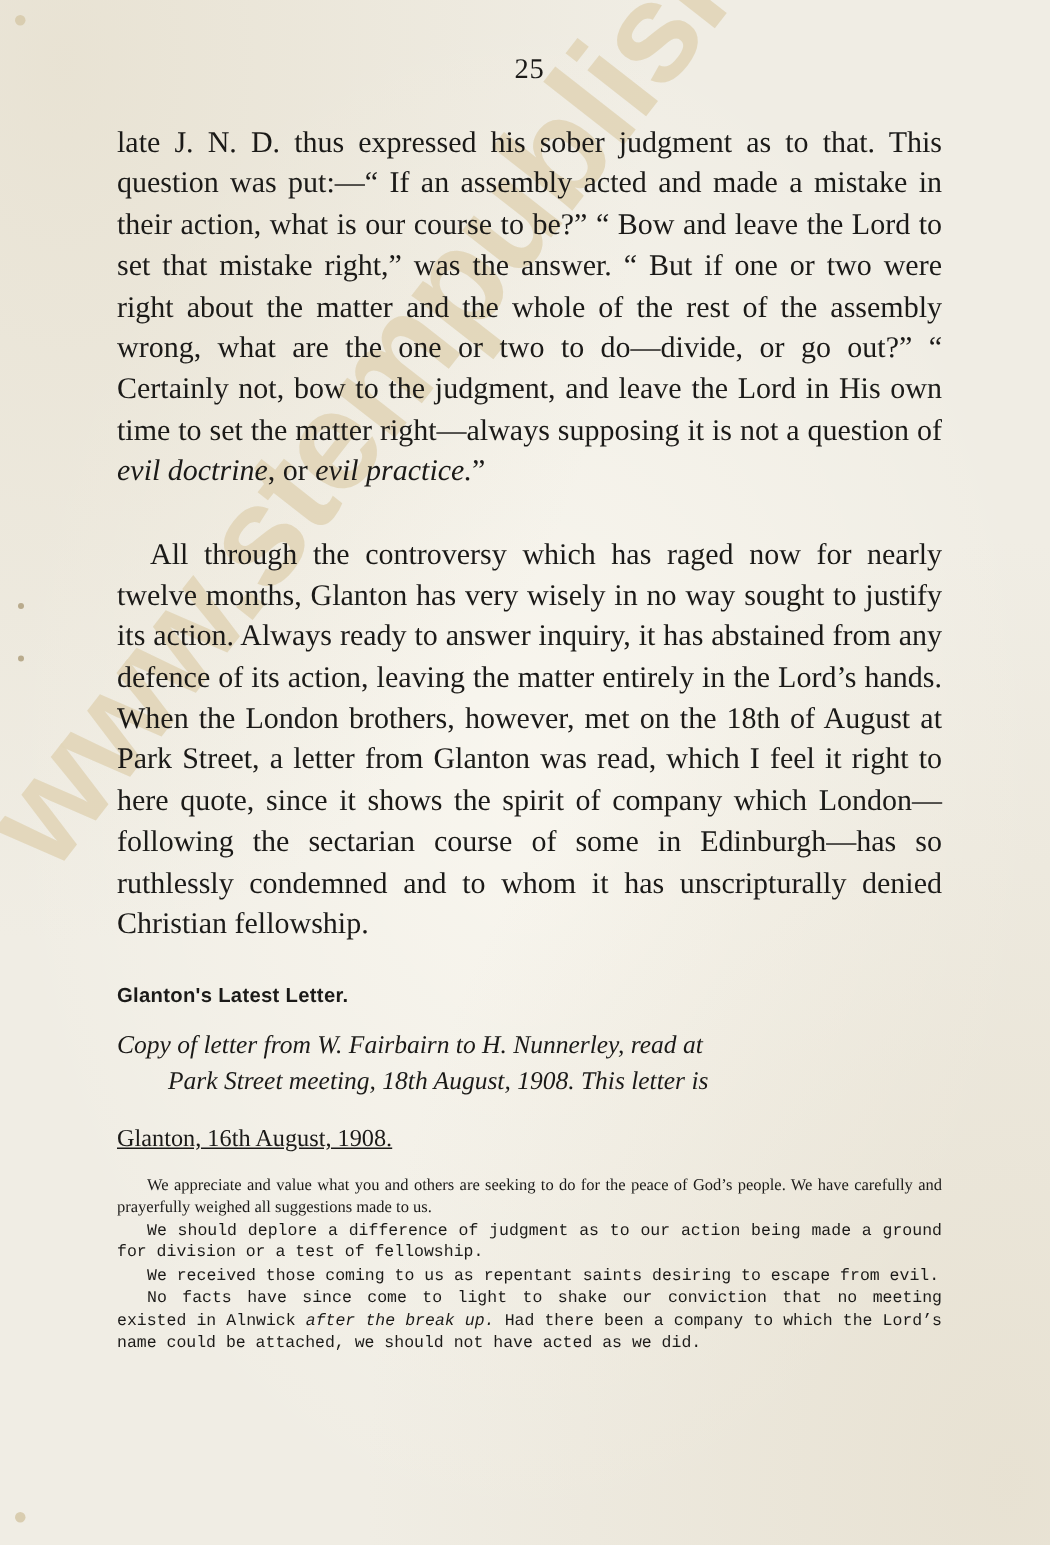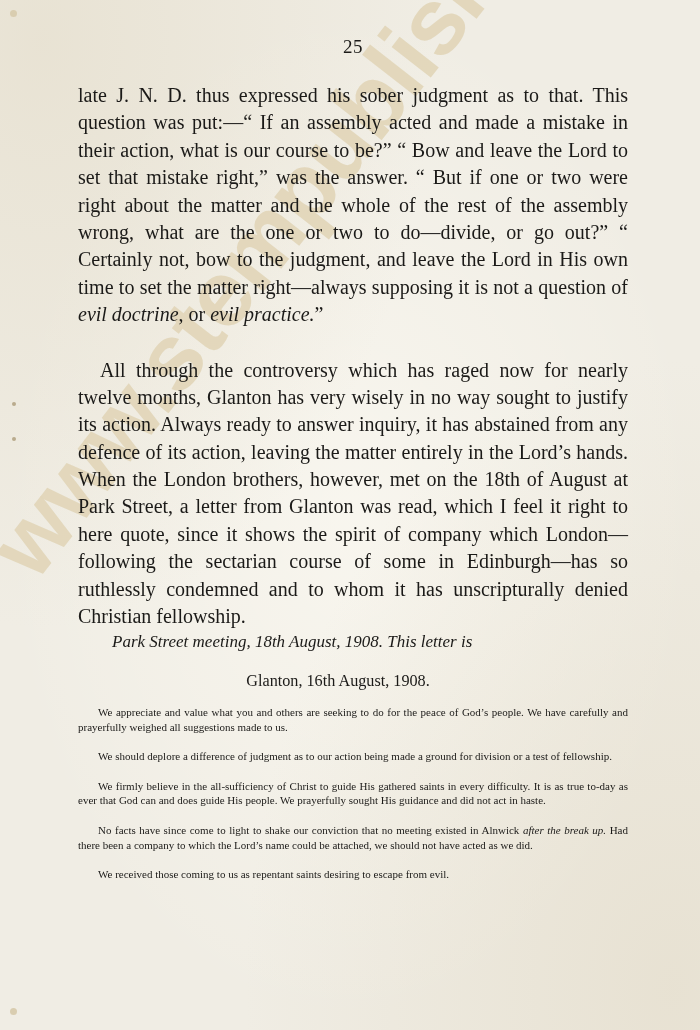--- a/index.html
+++ b/index.html
@@ -128,34 +128,36 @@
   .letter-intro .ln2 {
     display: block;
     padding-left: 34px;
   }
   .letter-intro .ln3 {
     display: block;
     padding-left: 34px;
   }
 
   .dateline {
-    text-align: center;
+    text-align: left;
     font-size: 16.2px;
     margin: 18px 30px 14px 0;
+    text-decoration: underline;
   }
 
   p.small {
     font-size: 11px;
     line-height: 1.33;
     text-align: justify;
     margin: 0;
     text-indent: 20px;
   }
   p.small + p.small {
-    margin-top: 15px;
+    margin-top: 1px;
+    font-family: Liberation Mono, monospace;
   }
 
   em { font-style: italic; }
 </style>
 </head>
 <body>
 
 <div id="page">
 
   <div id="watermark">
@@ -167,27 +169,28 @@
   <div class="margin-dot" style="left:12px; top:402px;"></div>
   <div class="margin-dot" style="left:12px; top:437px;"></div>
 
   <div id="content">
 
     <div class="page-number">25</div>
 
     <p class="body">late J. N. D. thus expressed his sober judgment as to that. This question was put:—“ If an assembly acted and made a mistake in their action, what is our course to be?”  “ Bow and leave the Lord to set that mistake right,” was the answer. “ But if one or two were right about the matter and the whole of the rest of the assembly wrong, what are the one or two to do—divide, or go out?”  “ Certainly not, bow to the judgment, and leave the Lord in His own time to set the matter right—always supposing it is not a question of <em>evil doctrine</em>, or <em>evil practice.</em>”</p>
     <p class="body indent">All through the controversy which has raged now for nearly twelve months, Glanton has very wisely in no way sought to justify its action.  Always ready to answer inquiry, it has abstained from any defence of its action, leaving the matter entirely in the Lord’s hands.  When the London brothers, however, met on the 18th of August at Park Street, a letter from Glanton was read, which I feel it right to here quote, since it shows the spirit of company which London—following the sectarian course of some in Edinburgh—has so ruthlessly condemned and to whom it has unscripturally denied Christian fellowship.</p>
 
+    <div class="section-head">Glanton's Latest Letter.</div>
 
     <div class="letter-intro">
+      <span class="ln1">Copy of letter from W. Fairbairn to H. Nunnerley, read at</span>
       <span class="ln2">Park Street meeting, 18th August, 1908.  This letter is</span>
     </div>
 
     <div class="dateline">Glanton, 16th August, 1908.</div>
 
     <p class="small">We appreciate and value what you and others are seeking to do for the peace of God’s people.  We have carefully and prayerfully weighed all suggestions made to us.</p>
     <p class="small">We should deplore a difference of judgment as to our action being made a ground for division or a test of fellowship.</p>
-    <p class="small">We firmly believe in the all-sufficiency of Christ to guide His gathered saints in every difficulty.  It is as true to-day as ever that God can and does guide His people.  We prayerfully sought His guidance and did not act in haste.</p>
+    <p class="small">We received those coming to us as repentant saints desiring to escape from evil.</p>
     <p class="small">No facts have since come to light to shake our conviction that no meeting existed in Alnwick <em>after the break up.</em>  Had there been a company to which the Lord’s name could be attached, we should not have acted as we did.</p>
-    <p class="small">We received those coming to us as repentant saints desiring to escape from evil.</p>
 
   </div>
 </div>
 
 </body></html>

